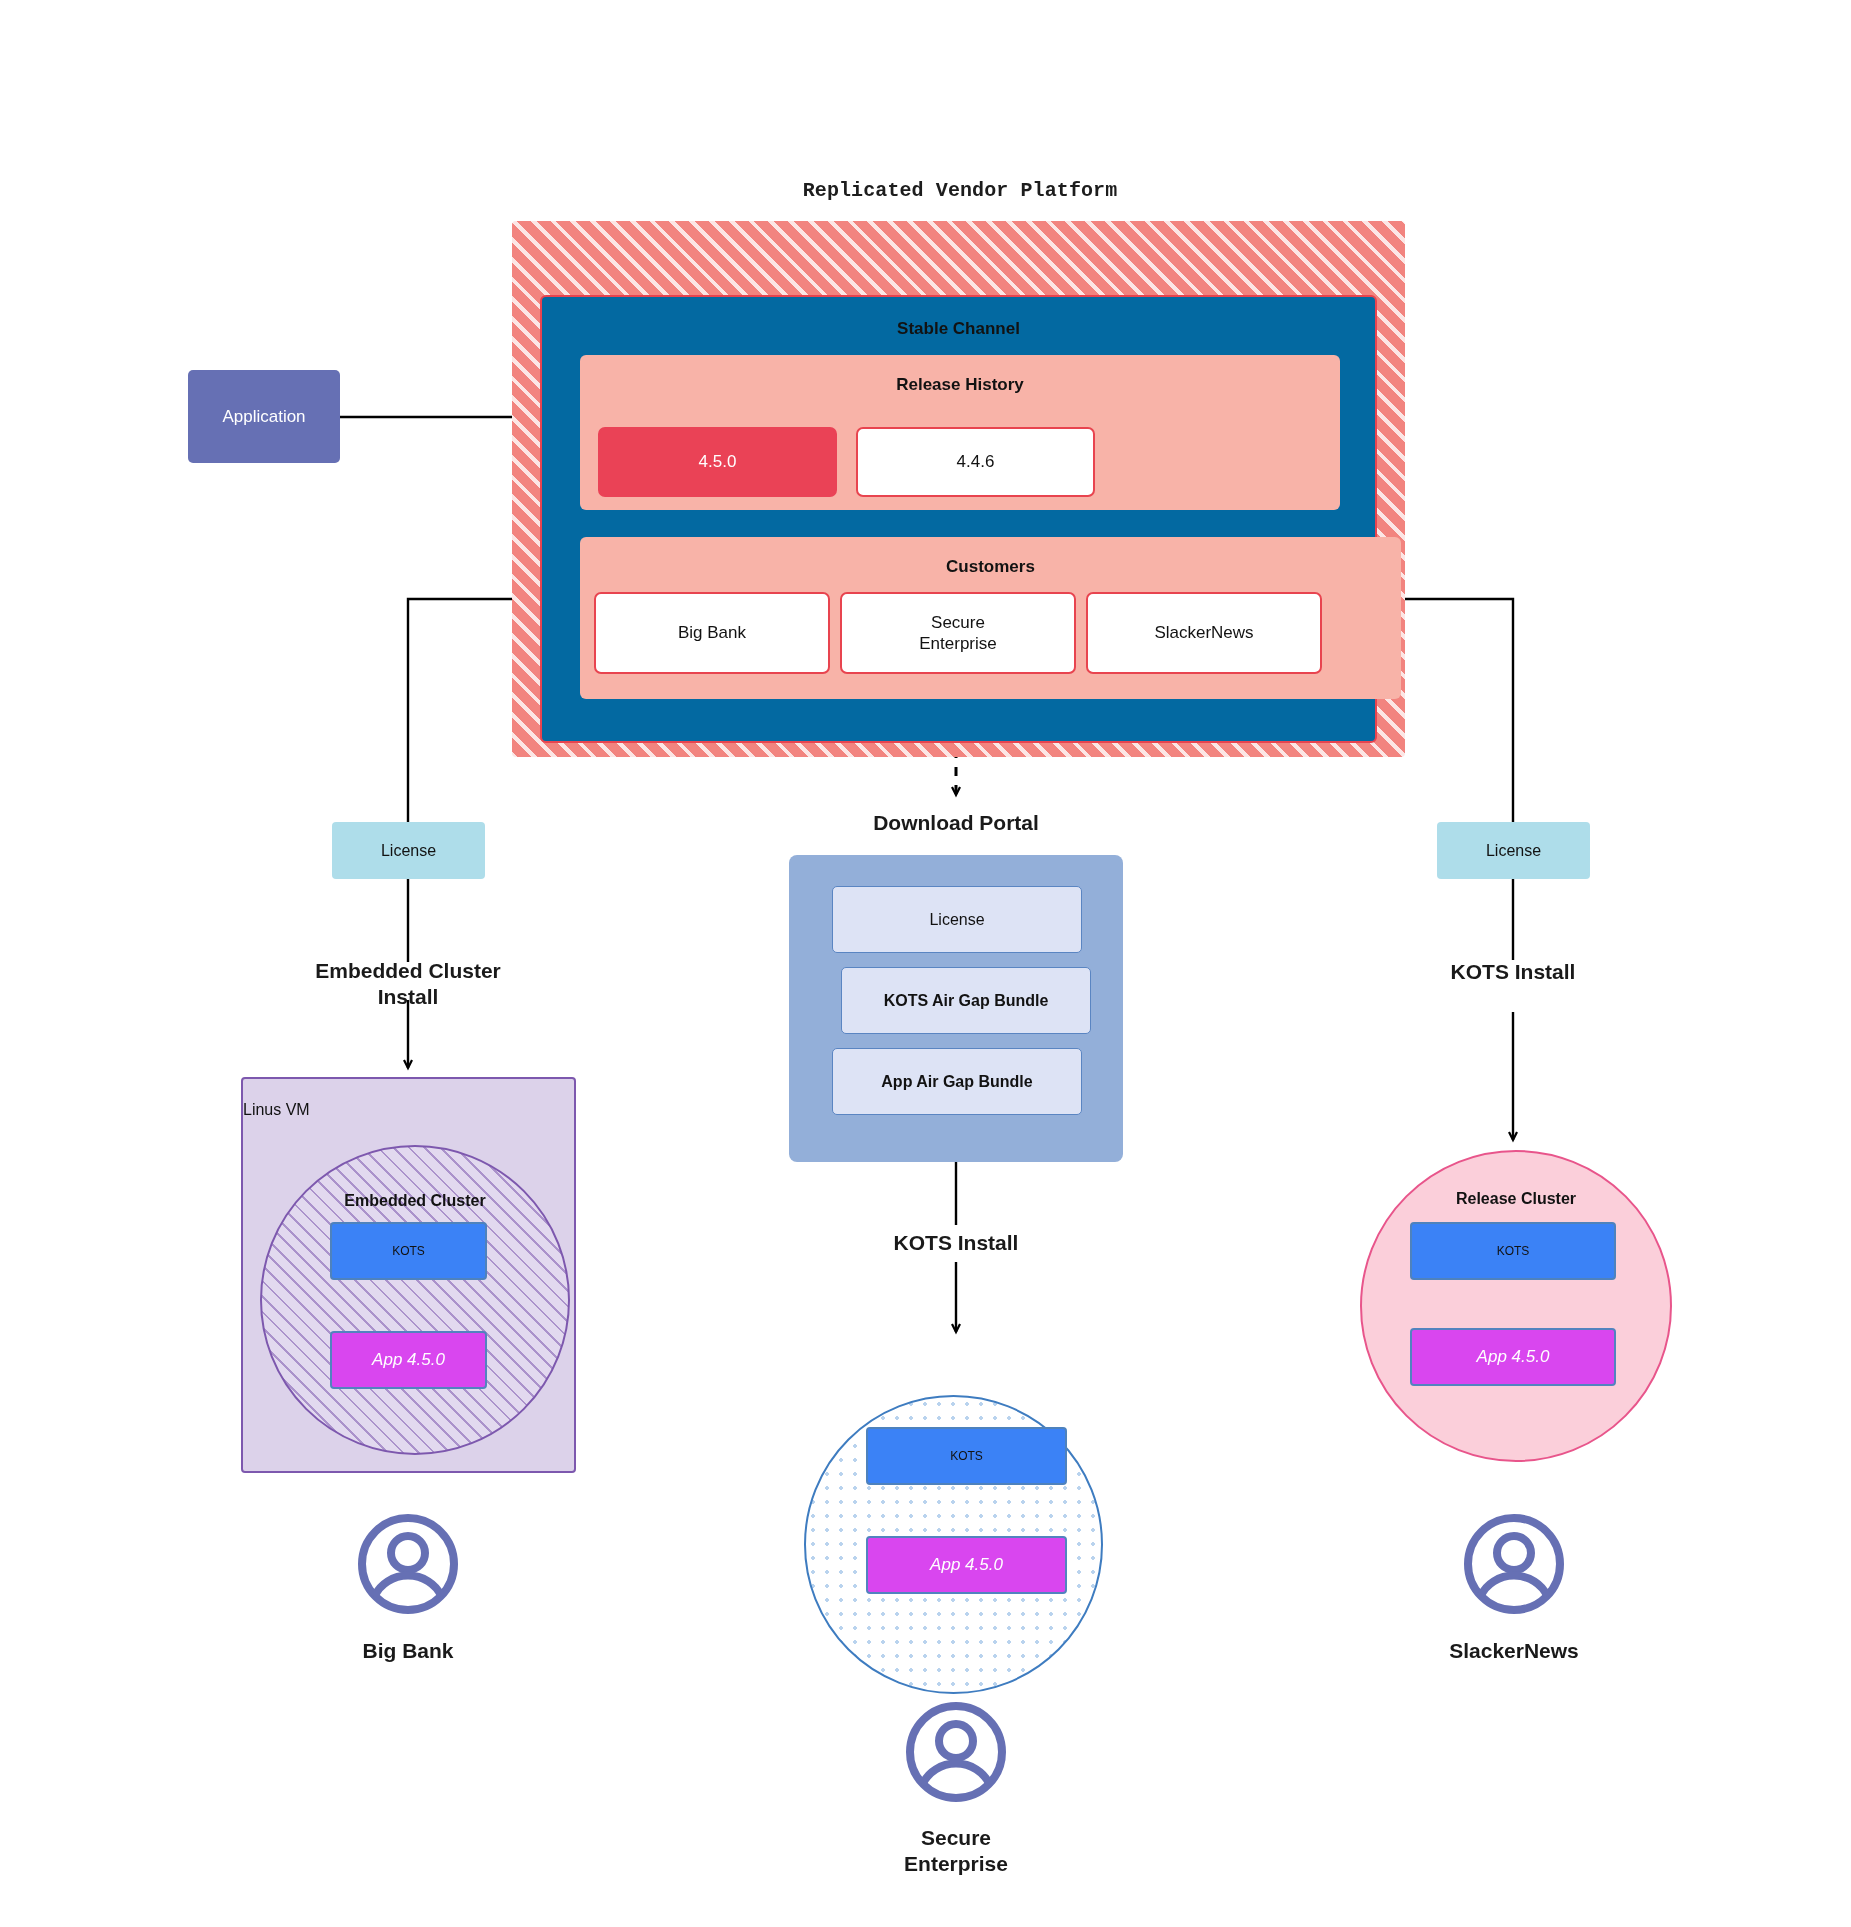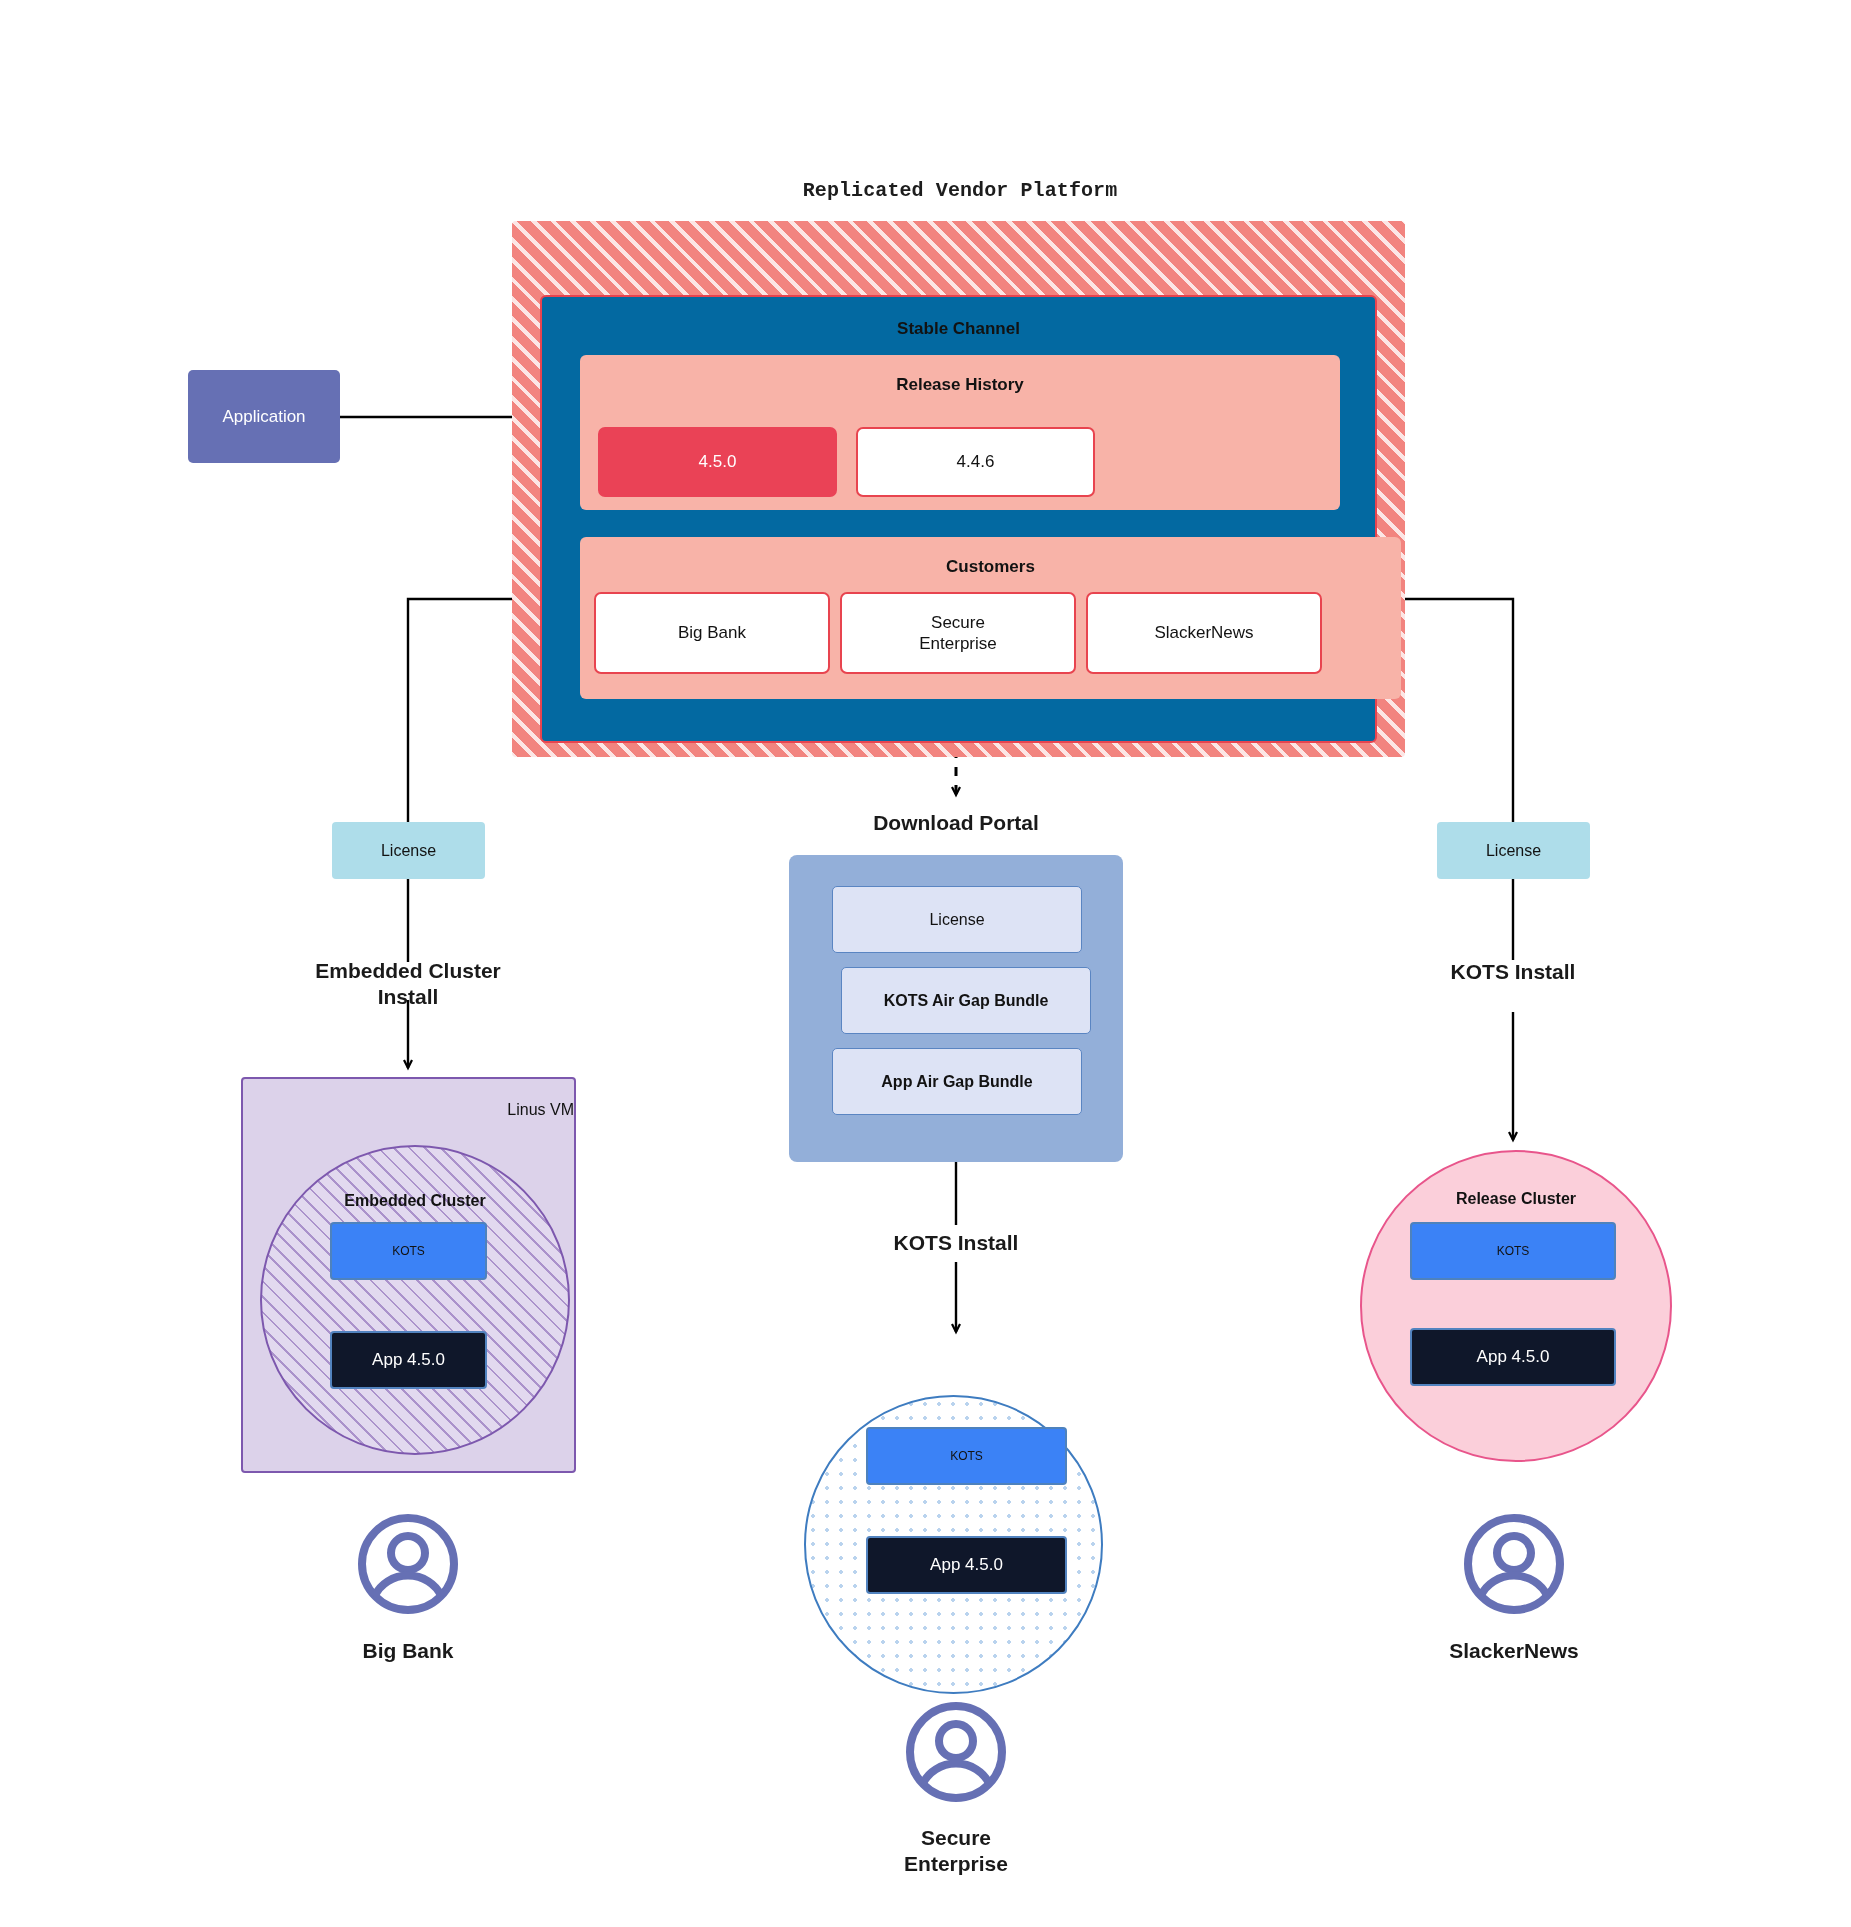--- a/index.html
+++ b/index.html
@@ -98,21 +98,21 @@
   .portal-item-0{top:31px;font-weight:400;}
   .portal-item-1{top:112px;margin-left:9px;}
   .portal-item-2{top:193px;}
 
   
   .linuxvm{
     left:241px;top:1077px;width:335px;height:396px;
     background:#dcd2ea;border:2px solid #7d58ae;border-radius:4px;
   }
   .linuxvm-title{
-    position:absolute;left:0;right:0;top:22px;text-align:right;
+    position:absolute;left:0;right:0;top:22px;text-align:left;
     font-size:16px;font-weight:400;color:#121212;
   }
   .embedded-circle{
     position:absolute;left:17px;top:66px;width:306px;height:306px;
     border-radius:50%;
     border:2px solid #7d58ae;
     background-color:#e2d9ef;
     background-image:repeating-linear-gradient(45deg,
         rgba(125,88,174,.55) 0px, rgba(125,88,174,.55) 2px,
         rgba(0,0,0,0) 2px, rgba(0,0,0,0) 11px);
@@ -121,22 +121,22 @@
     position:absolute;left:0;right:0;top:45px;text-align:center;
     font-size:16px;font-weight:700;color:#121212;
   }
 
   
   .kots-box{
     position:absolute;background:#3b82f6;border:2px solid #4e82bd;border-radius:4px;
     color:#121212;font-size:12px;
   }
   .app-box{
-    position:absolute;background:#0f172a;border:2px solid #5283bf;border-radius:4px;
-    color:#ffffff;font-size:17px;
+    position:absolute;background:#d946ef;border:2px solid #5283bf;border-radius:4px;
+    color:#ffffff;font-size:17px;font-style:italic;
   }
 
   
   .airgap-circle{
     left:804px;top:1395px;width:299px;height:299px;border-radius:50%;
     border:2px solid #3e7cc0;
     background-color:#ffffff;
     background-image:radial-gradient(#b9d3ee 1.6px, rgba(0,0,0,0) 1.7px);
     background-size:14px 14px;
   }

